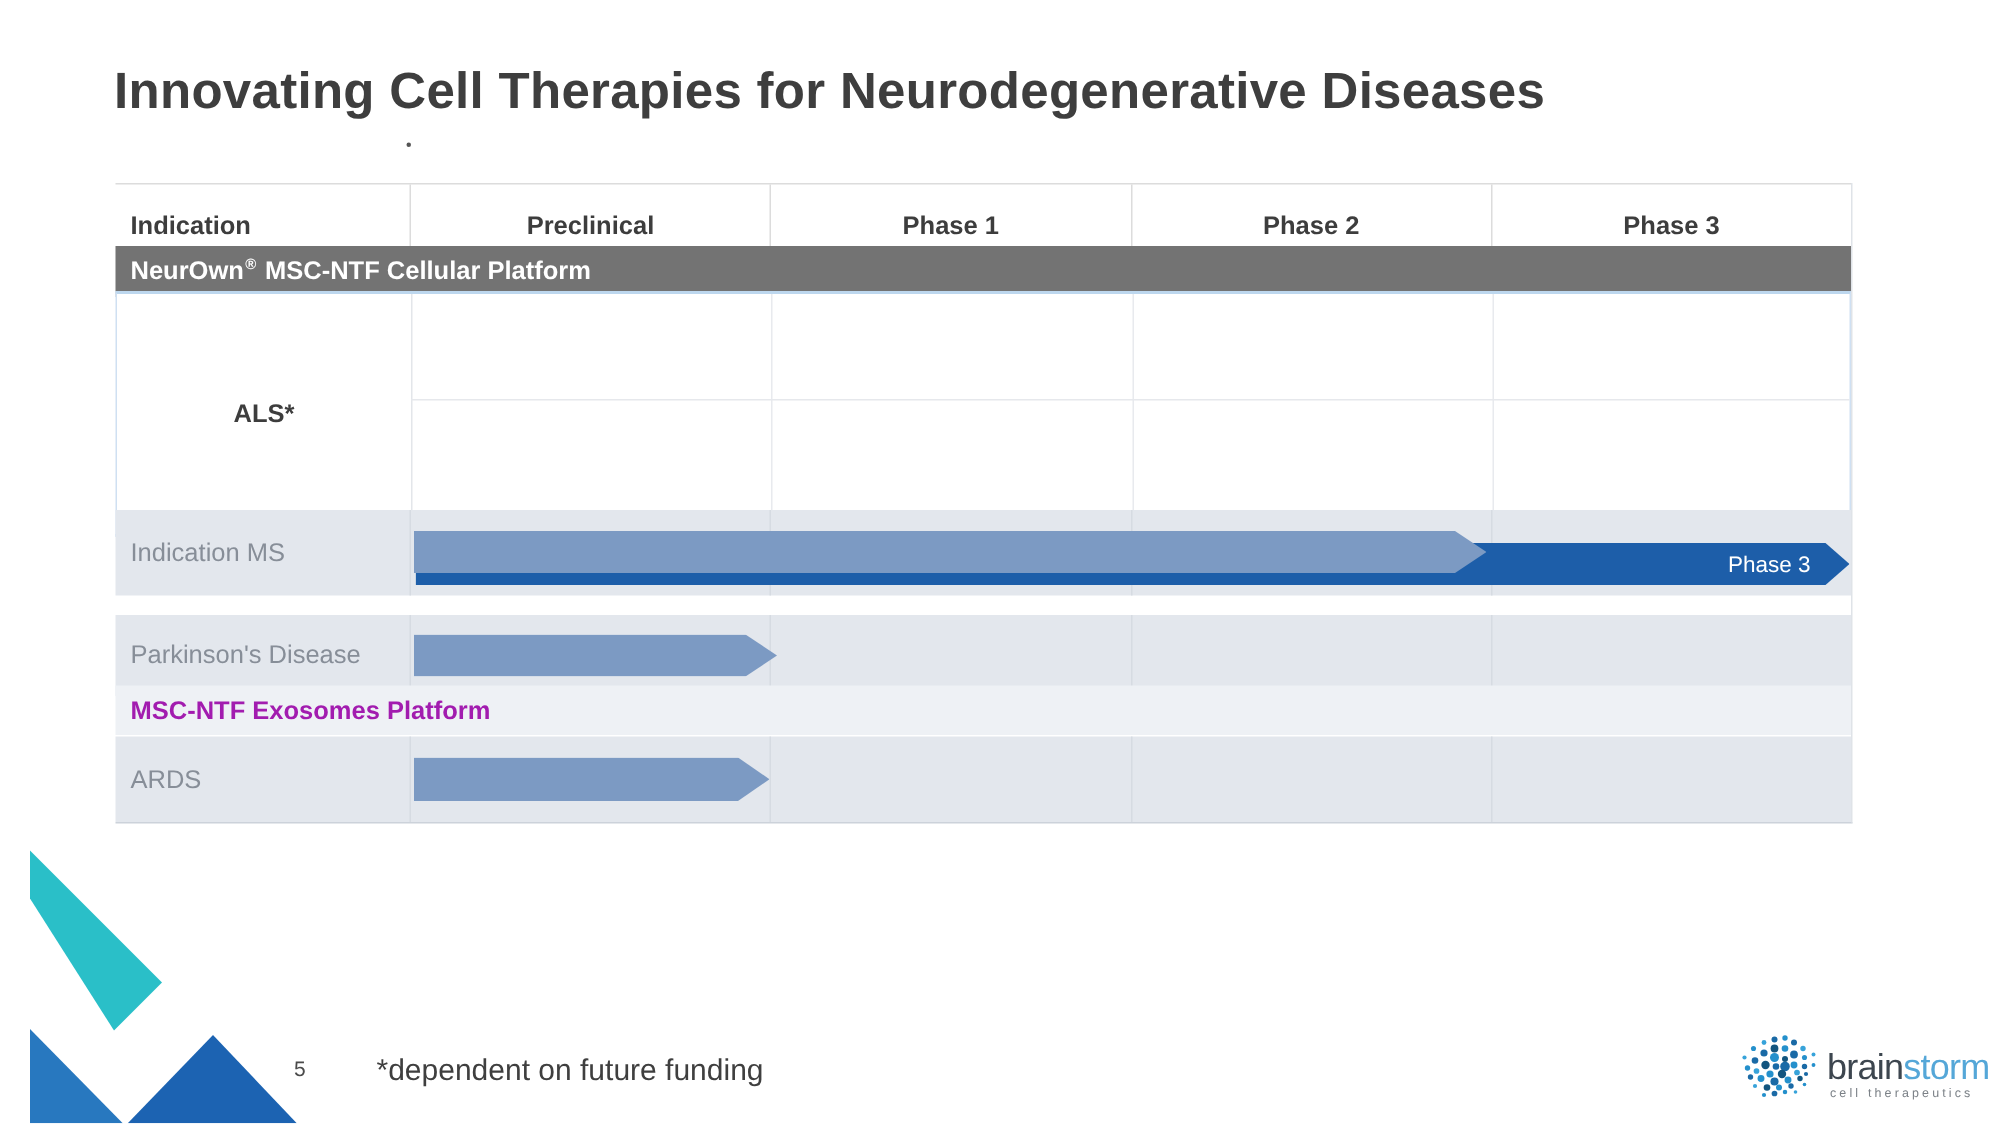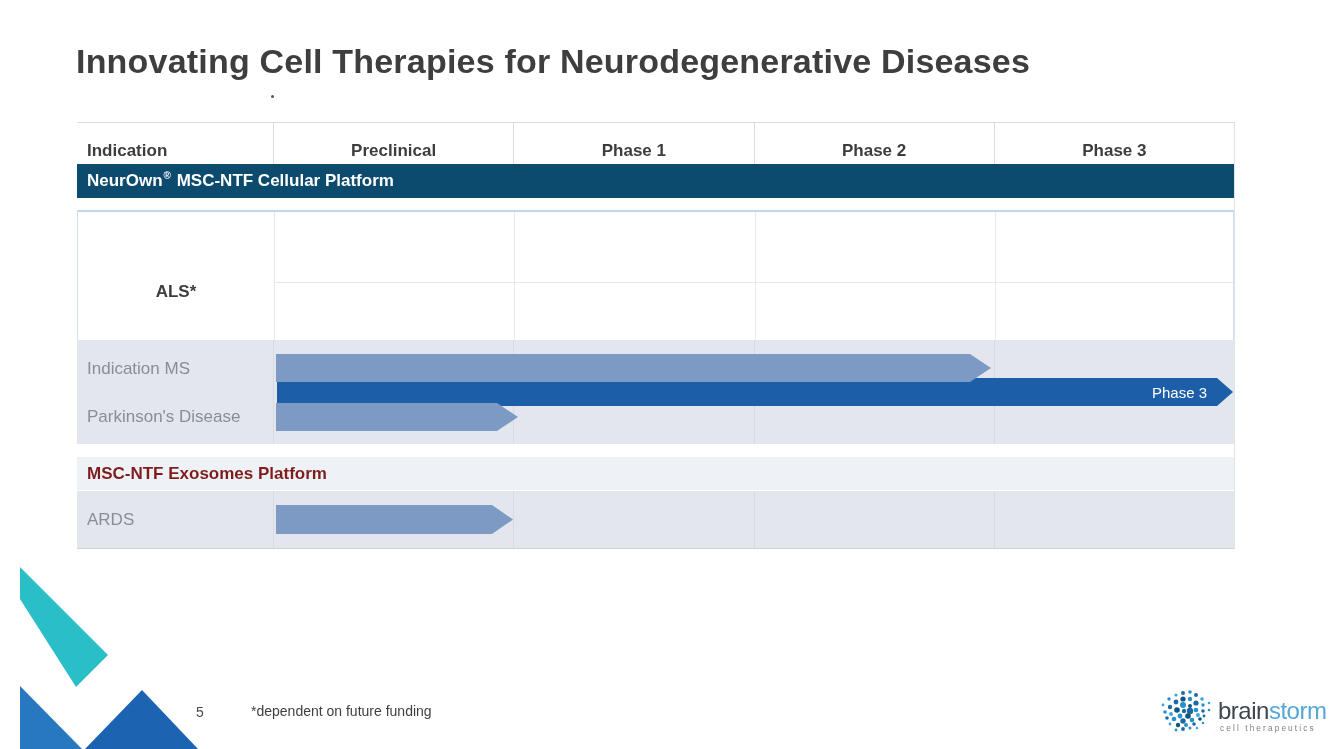--- a/index.html
+++ b/index.html
@@ -16,46 +16,46 @@
   .gl{position:absolute;top:0;bottom:0;width:1px;display:block;}
   .hl{position:absolute;height:1px;display:block;}
 
   .hdr-row{top:0;height:56px;border-top:1px solid #dcdcdc;display:flex;}
   .hdr{font-weight:700;font-size:17px;color:#3d3d3d;display:flex;align-items:center;
        justify-content:center;box-sizing:border-box;}
   .hdr.c0{width:196px;justify-content:flex-start;padding-left:10px;}
   .hdr.cp{width:240.25px;border-left:1px solid #dcdcdc;text-align:center;}
 
   .band{display:flex;align-items:center;padding-left:10px;font-size:17px;font-weight:700;}
-  .band1{top:42px;height:34px;background:#0c4a6e;color:#ffffff;}
+  .band1{top:42px;height:34px;background:#737373;color:#ffffff;}
   .band1 sup{font-size:10px;line-height:0;vertical-align:super;margin:0 1px;}
-  .band2{top:335px;height:33px;background:#eef1f5;color:#7f1d1d;text-align:right;}
+  .band2{top:335px;height:33px;background:#eef1f5;color:#a21caf;text-align:right;}
 
-  .als-block{top:88px;height:164px;background:#ffffff;
+  .als-block{top:72px;height:164px;background:#ffffff;
              border-top:2px solid #bdd7ee;border-bottom:2px solid #bdd7ee;
              border-left:1px solid #cfe0f2;border-right:1px solid #cfe0f2;}
   .ind-cell{position:absolute;left:0;top:0;width:196px;height:100%;display:flex;
             align-items:center;justify-content:center;font-size:17px;font-weight:700;color:#3d3d3d;}
 
   .grow{background:#e3e7ed;}
   .row-prog{top:218px;height:57px;}
-  .row-park{top:268px;height:54px;text-align:right;}
+  .row-park{top:288px;height:54px;text-align:right;}
   .row-ards{top:369px;height:57px;text-align:right;}
   .g-label{position:absolute;left:10px;top:0;height:100%;display:flex;align-items:center;
            font-size:17px;color:#878e98;}
 
   .arrow{position:absolute;left:199px;display:flex;align-items:center;justify-content:flex-end;
          color:#ffffff;font-size:15px;z-index:3;
          clip-path:polygon(0 0,calc(100% - var(--tip)) 0,100% 50%,calc(100% - var(--tip)) 100%,0 100%);}
   .arrow.dark{--tip:17px;top:95px;height:29px;background:#0f2b4e;padding-right:27px;box-sizing:border-box;}
   .arrow.blue{--tip:16px;top:166px;height:28px;background:#1d5ea9;padding-right:26px;box-sizing:border-box;}
   .arrow.steel{--tip:21px;background:#7c9ac3;}
 
   .page-num{position:absolute;left:176px;top:704px;font-size:14px;color:#4a4a4a;}
-  .footnote{position:absolute;left:231px;top:703px;font-size:14px;color:#3f3f3f;}
+  .footnote{position:absolute;left:231px;top:703px;font-size:20px;color:#3f3f3f;}
 
   .corner-deco{position:absolute;left:0;top:560px;}
   .logo{position:absolute;left:1136px;top:686px;}
   .logo text{font-family:"Liberation Sans",sans-serif;}
   .logo .brand{font-size:24px;letter-spacing:-.5px;}
   .logo .tagline{font-size:8.3px;letter-spacing:2.1px;fill:#7b8187;}
 </style>
 </head>
 <body>
 

